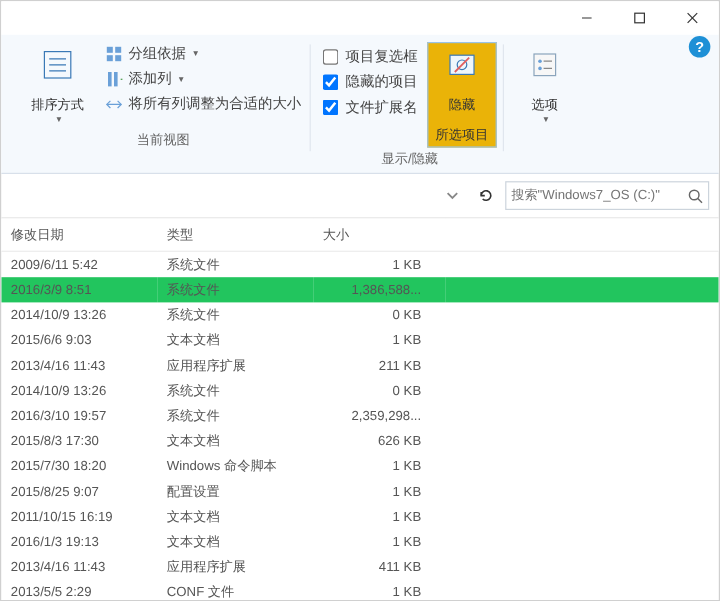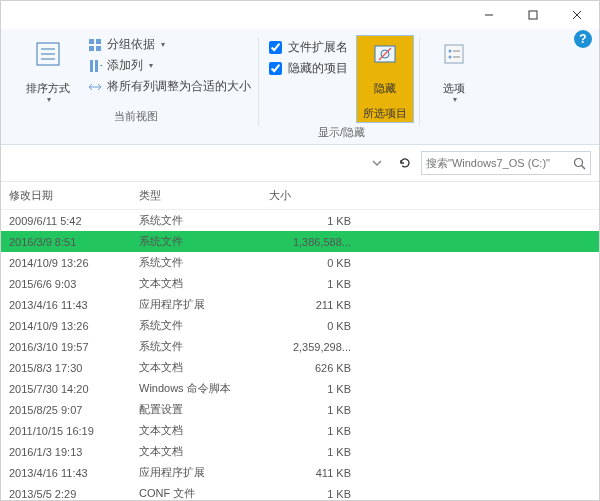--- a/index.html
+++ b/index.html
@@ -129,26 +129,30 @@
           </div>
         </div>
       </div>
       <div class="group-label">当前视图</div>
     </div>
 
     <div class="group sep">
       <div class="group-body">
         <div class="checkgroup">
           <label class="checkrow">
-            <input type="checkbox" checked="" style="">
-            <span>文件扩展名</span>
+            <input type="checkbox" style="">
+            <span>项目复选框</span>
           </label>
           <label class="checkrow">
             <input type="checkbox" checked="" style="">
             <span>隐藏的项目</span>
+          </label>
+          <label class="checkrow">
+            <input type="checkbox" checked="" style="">
+            <span>文件扩展名</span>
           </label>
         </div>
         <div class="bigbtn sel">
           <div class="ico">
             <svg width="28" height="28">
                 <rect x="4" y="6" width="20" height="16" fill="#eef6fb" stroke="#3a79b6"></rect>
                 <circle cx="14" cy="14" r="4" fill="none" stroke="#3a79b6"></circle>
                 <line x1="8" y1="20" x2="20" y2="8" stroke="#e06060" stroke-width="1.5"></line>
               </svg>
           </div>
@@ -257,21 +261,21 @@
           <td class="size">2,359,298...</td>
           <td></td>
         </tr>
         <tr class="row">
           <td>2015/8/3 17:30</td>
           <td>文本文档</td>
           <td class="size">626 KB</td>
           <td></td>
         </tr>
         <tr class="row">
-          <td>2015/7/30 14:20</td>
+          <td>2015/7/30 18:20</td>
           <td>Windows 命令脚本</td>
           <td class="size">1 KB</td>
           <td></td>
         </tr>
         <tr class="row">
           <td>2015/8/25 9:07</td>
           <td>配置设置</td>
           <td class="size">1 KB</td>
           <td></td>
         </tr>

